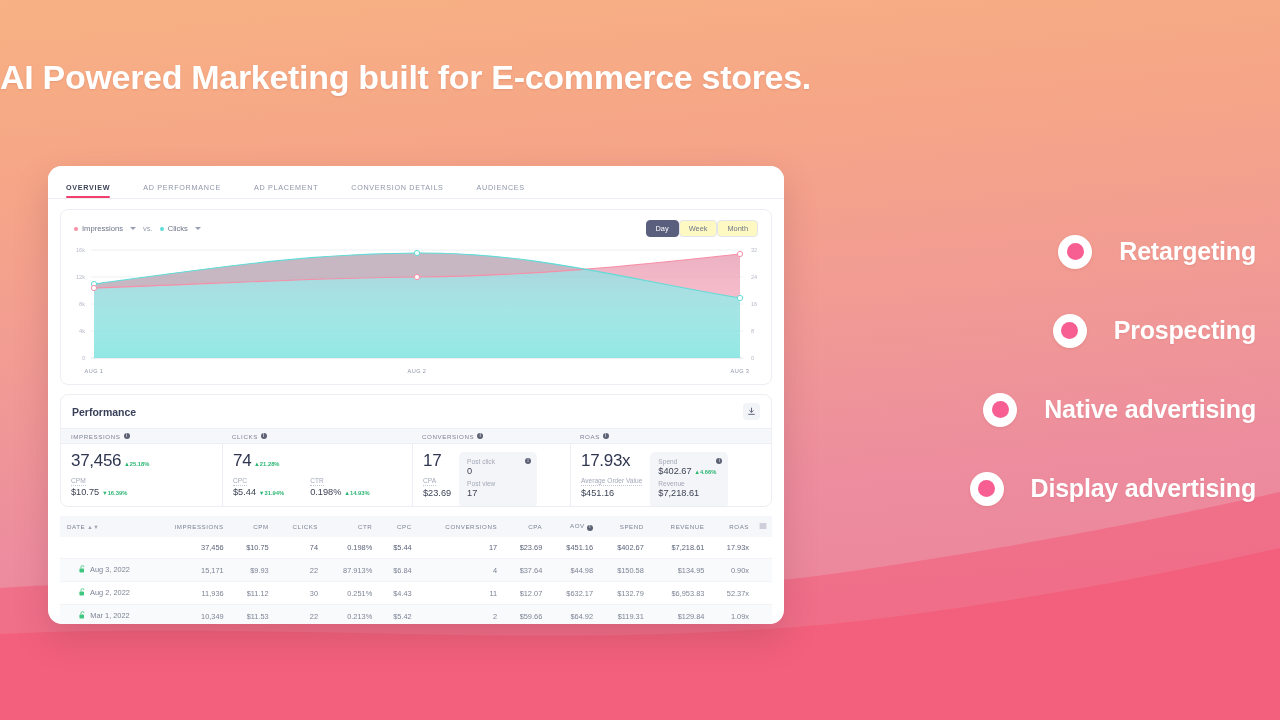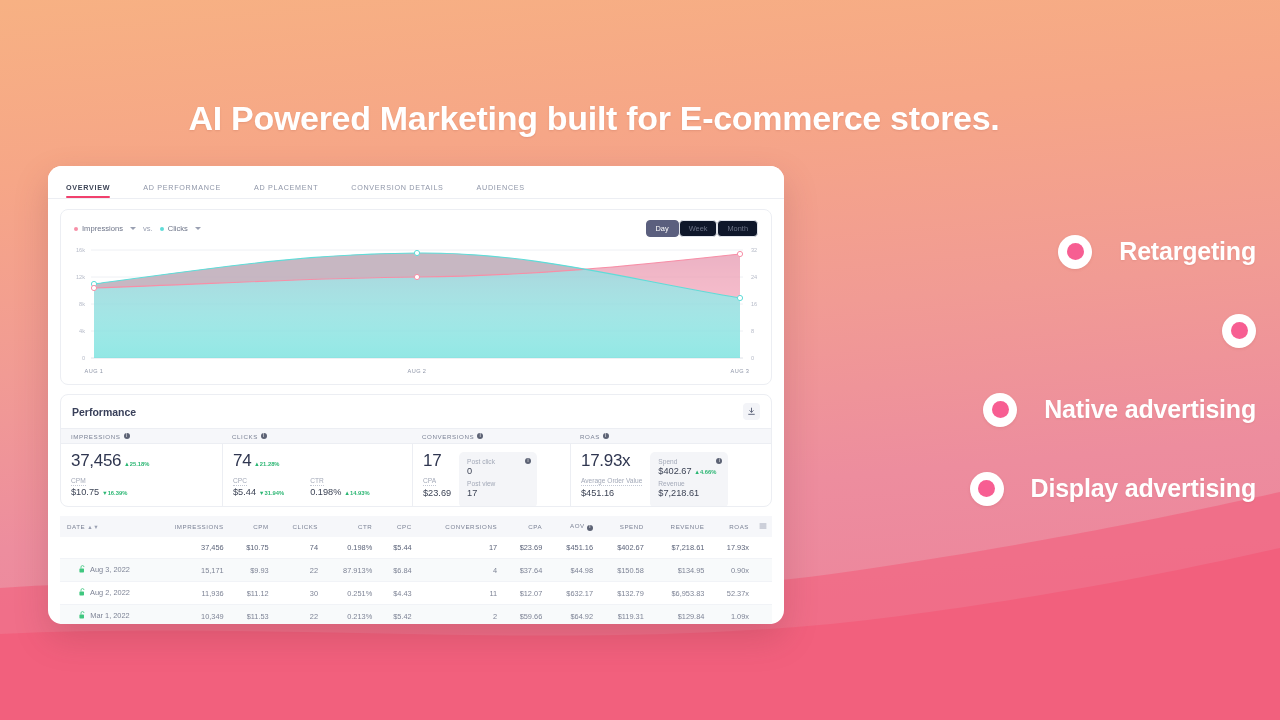--- a/index.html
+++ b/index.html
@@ -14,27 +14,26 @@
   #bg-wrap { position: absolute; inset: 0; overflow: hidden; }
   #bg-top {
     position: absolute; left: 0; top: 0; width: 1280px; height: 720px;
     background: linear-gradient(175deg, #f7b183 0%, #f6a687 22%, #f19b94 45%, #ed8d9e 66%, #ec7f9b 100%);
   }
   #bg-wave { position: absolute; left: 0; bottom: 0; width: 1280px; height: 300px; }
 
   
   #headline {
     position: absolute; left: 0; top: 58px; width: 1188px;
-    text-align: center;
+    text-align: left;
     color: #ffffff;
     font-size: 34px;
     font-weight: bold;
     letter-spacing: -0.3px;
     text-shadow: 0 1px 2px rgba(150,70,60,.18);
-    margin-top: 41px;
   }
 
   
   #features {
     position: absolute; left: 836px; top: 212px; width: 420px;
   }
   .feature-row {
     display: flex; align-items: center;
     height: 79px;
     justify-content: flex-end;
@@ -102,21 +101,21 @@
   .series-chip { display: flex; align-items: center; gap: 4px; color: #6d7governing; }
   .series-chip { color: #6d7488; }
   .dot { width: 4px; height: 4px; border-radius: 50%; display: inline-block; }
   .caret {
     width: 0; height: 0; border-left: 3px solid transparent; border-right: 3px solid transparent;
     border-top: 3.6px solid #9aa0b2; display: inline-block; margin-left: 3px;
   }
   #range-toggle { display: flex; }
   .range-btn {
     font-size: 7.4px; padding: 3px 9px; border-radius: 4px;
-    border: 1px solid #e2e5ec; color: #6d7488; background: #0f172a;
+    border: 1px solid #e2e5ec; color: #6d7488; background: #fef9c3;
   }
   .range-btn.active { background: #5b5f7e; border-color: #5b5f7e; color: #fff; }
 
   #plot { position: absolute; left: 0; right: 0; top: 30px; height: 146px; }
   #plot svg { display: block; }
   .axlab { font-size: 5.6px; fill: #b6bbc8; }
   .xlab { font-size: 5.6px; fill: #8f96a8; letter-spacing: .4px; }
 
   
   #perf-panel {
@@ -206,20 +205,21 @@
   <div class="feature-row">
     <span class="radio">
         <span class="radio-dot"></span>
       </span>
     <span class="feature-label">Retargeting</span>
   </div>
   <div class="feature-row">
     <span class="radio">
         <span class="radio-dot"></span>
       </span>
+    <span class="feature-label">Prospecting</span>
   </div>
   <div class="feature-row">
     <span class="radio">
         <span class="radio-dot"></span>
       </span>
     <span class="feature-label">Native advertising</span>
   </div>
   <div class="feature-row">
     <span class="radio">
         <span class="radio-dot"></span>

